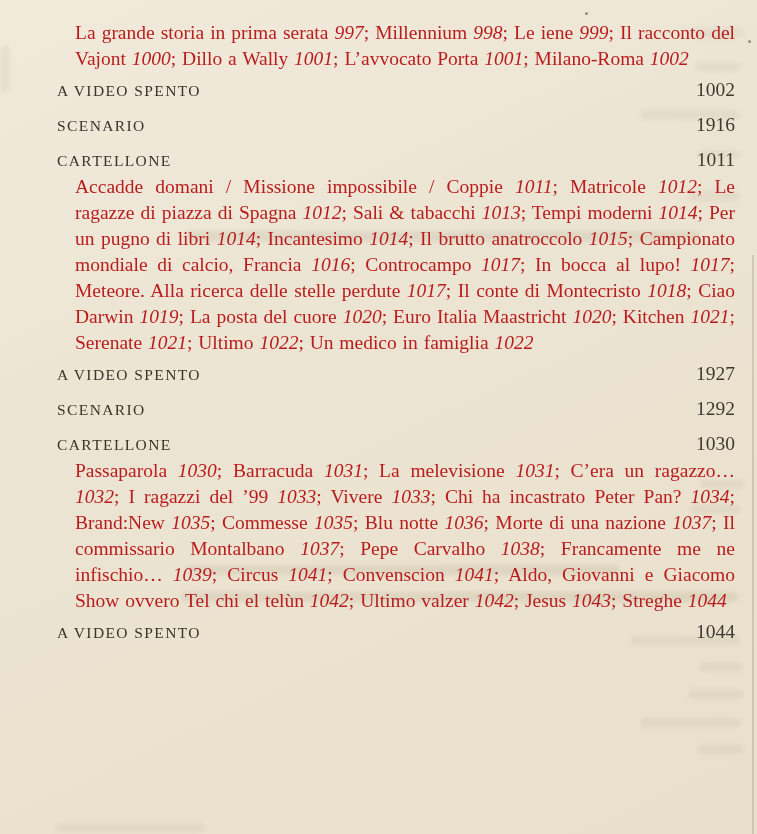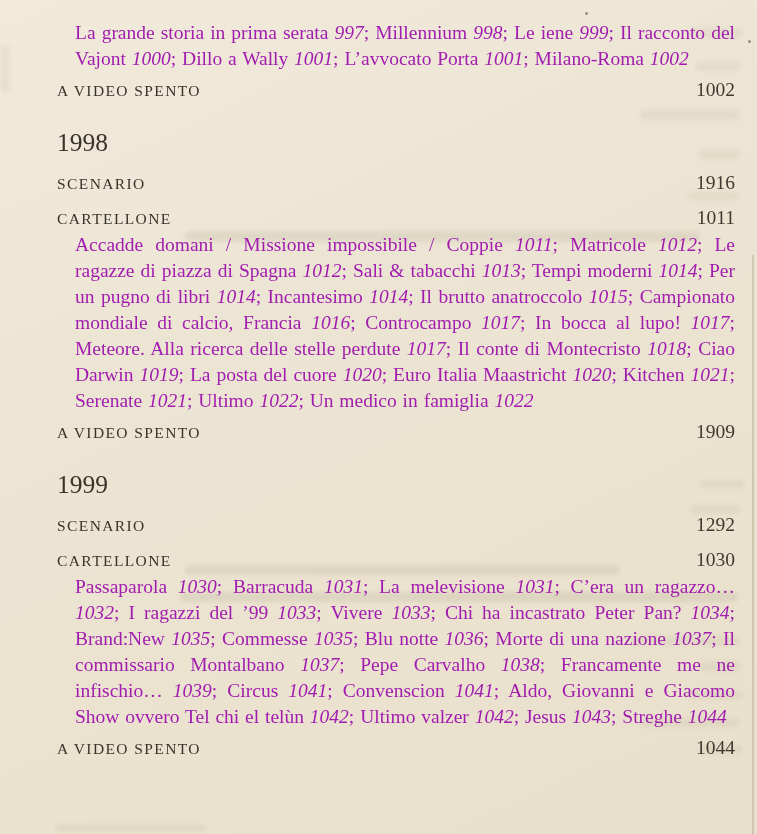--- a/index.html
+++ b/index.html
@@ -44,21 +44,21 @@
     padding: 20px 22px 0 57px;
     z-index: 2;
   }
 
   .entries-paragraph {
     margin: 9px 0 0 18px;
     font-size: 19.5px;
     line-height: 26px;
     text-align: justify;
     word-spacing: 0.05em;
-    color: #a21caf;
+    color: #b91c1c;
   }
   .entries-paragraph:first-child { margin-top: 0; }
   .entry-page { font-style: italic; }
 
   .index-line {
     display: flex;
     justify-content: space-between;
     align-items: baseline;
     margin-top: 13px;
   }
@@ -108,35 +108,33 @@
   <div class="page-edge"></div>
   <div class="speck" style="left:585px; top:12px;"></div>
   <div class="speck" style="left:748px; top:40px;"></div>
 
   <div class="content" id="toc-root">
       <p class="entries-paragraph"><span class="entry-title">La grande storia in prima serata</span> <span class="entry-page">997</span>; <span class="entry-title">Millennium</span> <span class="entry-page">998</span>; <span class="entry-title">Le iene</span> <span class="entry-page">999</span>; <span class="entry-title">Il racconto del Vajont</span> <span class="entry-page">1000</span>; <span class="entry-title">Dillo a Wally</span> <span class="entry-page">1001</span>; <span class="entry-title">L’avvocato Porta</span> <span class="entry-page">1001</span>; <span class="entry-title">Milano-Roma</span> <span class="entry-page">1002</span></p>
       <div class="index-line">
         <span class="index-label">A VIDEO SPENTO</span>
         <span class="index-page">1002</span>
       </div>
-      <div class="year-heading">1998</div>
       <div class="index-line">
         <span class="index-label">SCENARIO</span>
         <span class="index-page">1916</span>
       </div>
       <div class="index-line">
         <span class="index-label">CARTELLONE</span>
         <span class="index-page">1011</span>
       </div>
       <p class="entries-paragraph"><span class="entry-title">Accadde domani / Missione impossibile / Coppie</span> <span class="entry-page">1011</span>; <span class="entry-title">Matricole</span> <span class="entry-page">1012</span>; <span class="entry-title">Le ragazze di piazza di Spagna</span> <span class="entry-page">1012</span>; <span class="entry-title">Sali &amp; tabacchi</span> <span class="entry-page">1013</span>; <span class="entry-title">Tempi moderni</span> <span class="entry-page">1014</span>; <span class="entry-title">Per un pugno di libri</span> <span class="entry-page">1014</span>; <span class="entry-title">Incantesimo</span> <span class="entry-page">1014</span>; <span class="entry-title">Il brutto anatroccolo</span> <span class="entry-page">1015</span>; <span class="entry-title">Campionato mondiale di calcio, Francia</span> <span class="entry-page">1016</span>; <span class="entry-title">Controcampo</span> <span class="entry-page">1017</span>; <span class="entry-title">In bocca al lupo!</span> <span class="entry-page">1017</span>; <span class="entry-title">Meteore. Alla ricerca delle stelle perdute</span> <span class="entry-page">1017</span>; <span class="entry-title">Il conte di Montecristo</span> <span class="entry-page">1018</span>; <span class="entry-title">Ciao Darwin</span> <span class="entry-page">1019</span>; <span class="entry-title">La posta del cuore</span> <span class="entry-page">1020</span>; <span class="entry-title">Euro Italia Maastricht</span> <span class="entry-page">1020</span>; <span class="entry-title">Kitchen</span> <span class="entry-page">1021</span>; <span class="entry-title">Serenate</span> <span class="entry-page">1021</span>; <span class="entry-title">Ultimo</span> <span class="entry-page">1022</span>; <span class="entry-title">Un medico in famiglia</span> <span class="entry-page">1022</span></p>
       <div class="index-line">
         <span class="index-label">A VIDEO SPENTO</span>
-        <span class="index-page">1909</span>
+        <span class="index-page">1927</span>
       </div>
-      <div class="year-heading">1999</div>
       <div class="index-line">
         <span class="index-label">SCENARIO</span>
         <span class="index-page">1292</span>
       </div>
       <div class="index-line">
         <span class="index-label">CARTELLONE</span>
         <span class="index-page">1030</span>
       </div>
       <p class="entries-paragraph"><span class="entry-title">Passaparola</span> <span class="entry-page">1030</span>; <span class="entry-title">Barracuda</span> <span class="entry-page">1031</span>; <span class="entry-title">La melevisione</span> <span class="entry-page">1031</span>; <span class="entry-title">C’era un ragazzo…</span> <span class="entry-page">1032</span>; <span class="entry-title">I ragazzi del ’99</span> <span class="entry-page">1033</span>; <span class="entry-title">Vivere</span> <span class="entry-page">1033</span>; <span class="entry-title">Chi ha incastrato Peter Pan?</span> <span class="entry-page">1034</span>; <span class="entry-title">Brand:New</span> <span class="entry-page">1035</span>; <span class="entry-title">Commesse</span> <span class="entry-page">1035</span>; <span class="entry-title">Blu notte</span> <span class="entry-page">1036</span>; <span class="entry-title">Morte di una nazione</span> <span class="entry-page">1037</span>; <span class="entry-title">Il commissario Montalbano</span> <span class="entry-page">1037</span>; <span class="entry-title">Pepe Carvalho</span> <span class="entry-page">1038</span>; <span class="entry-title">Francamente me ne infischio…</span> <span class="entry-page">1039</span>; <span class="entry-title">Circus</span> <span class="entry-page">1041</span>; <span class="entry-title">Convenscion</span> <span class="entry-page">1041</span>; <span class="entry-title">Aldo, Giovanni e Giacomo Show ovvero Tel chi el telùn</span> <span class="entry-page">1042</span>; <span class="entry-title">Ultimo valzer</span> <span class="entry-page">1042</span>; <span class="entry-title">Jesus</span> <span class="entry-page">1043</span>; <span class="entry-title">Streghe</span> <span class="entry-page">1044</span></p>
       <div class="index-line">

